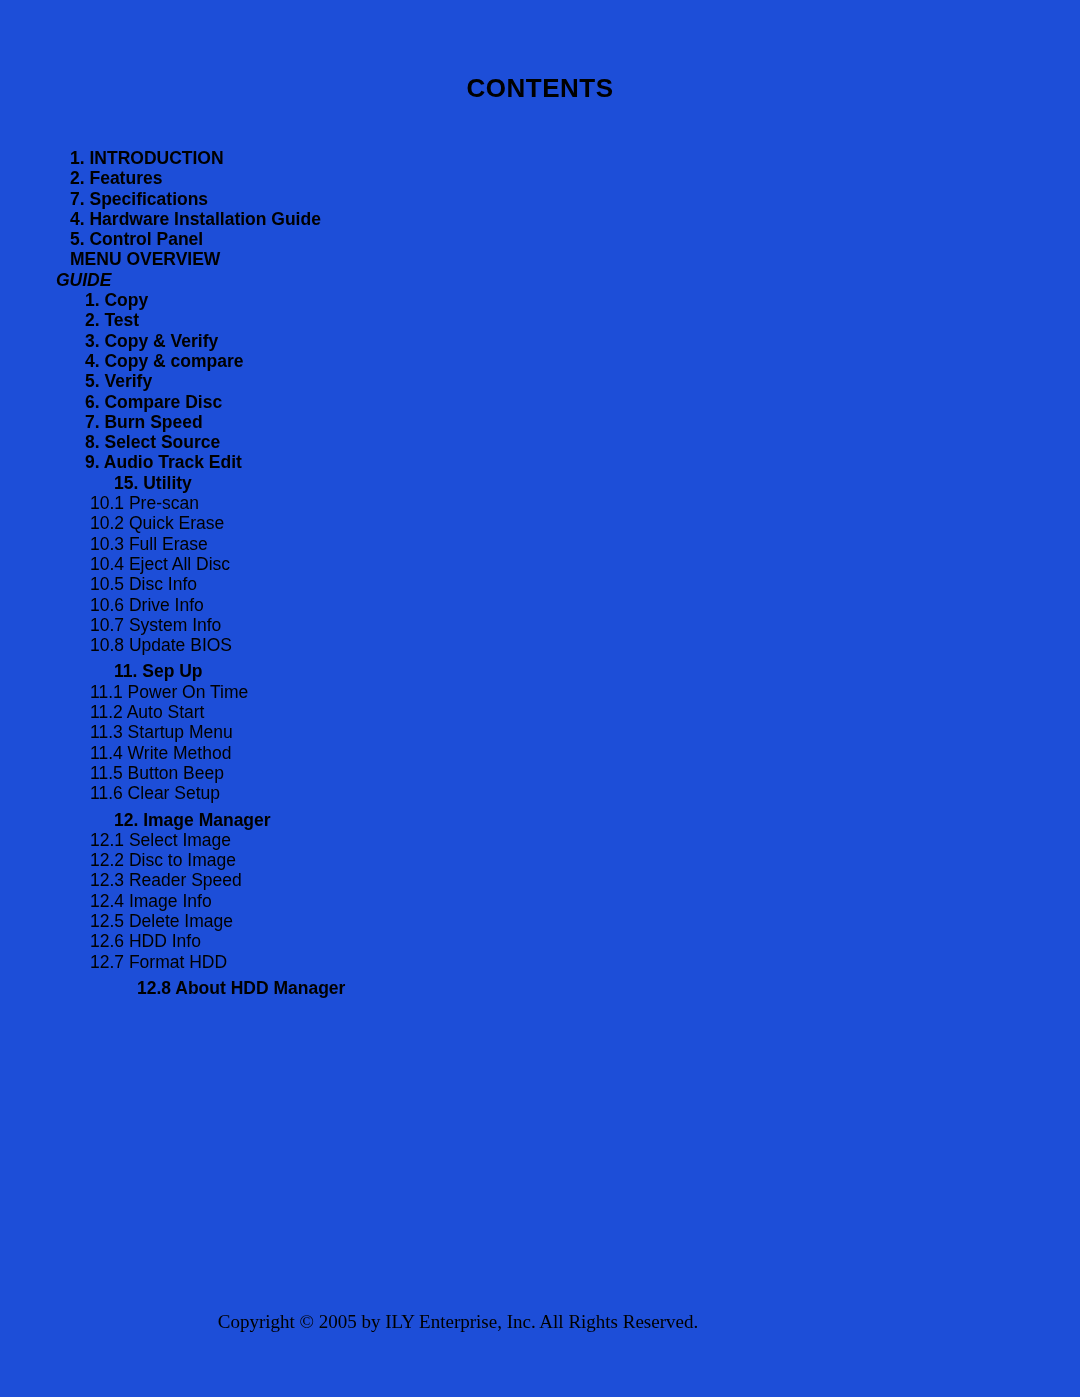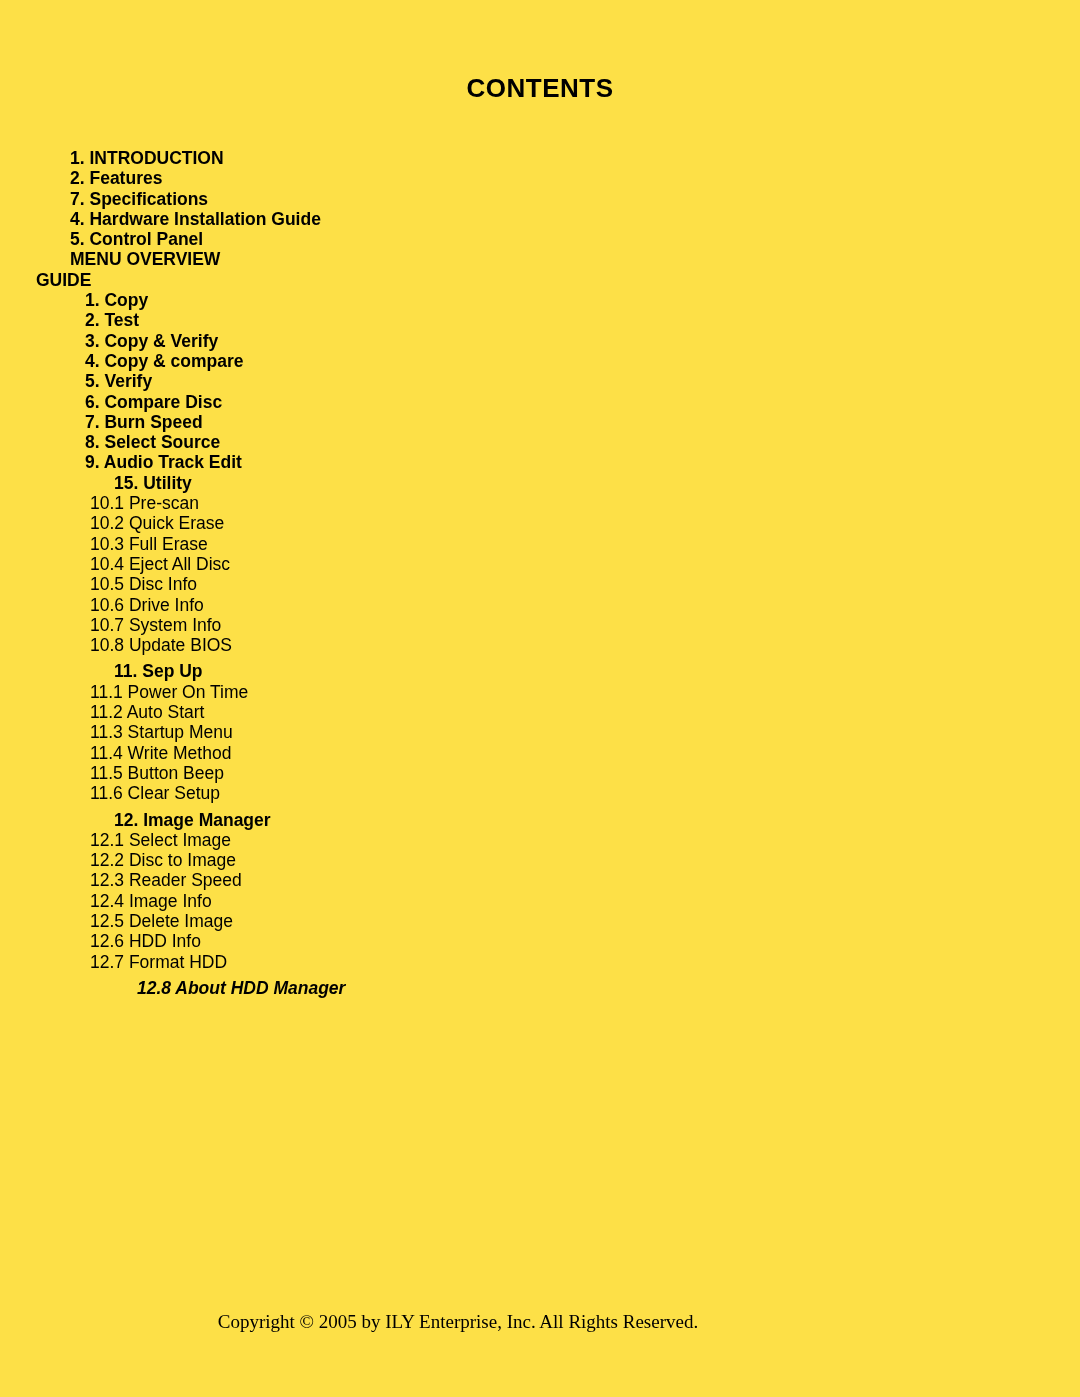--- a/index.html
+++ b/index.html
@@ -12,21 +12,21 @@
     height: 1397px;
     position: relative;
     font-family: "Liberation Sans", sans-serif;
     color: #000000;
     overflow: hidden;
   }
 
   .page {
     position: absolute;
     inset: 0;
-    background: #fde047;
+    background: #1d4ed8;
   }
 
   
   .doc-title {
     position: absolute;
     top: 72px;
     left: 0;
     width: 1080px;
     text-align: center;
     font-family: "Liberation Sans", sans-serif;
@@ -49,25 +49,25 @@
     font-family: "Liberation Sans", sans-serif;
     font-size: 17.5px;
     line-height: 20.3px;
     white-space: pre;
     color: #000000;
   }
 
   
   .lvl-top      { padding-left: 70px;  font-weight: bold; }
   .lvl-section  { padding-left: 70px;  font-weight: bold; }
-  .lvl-sectionb { padding-left: 36px;  font-weight: bold; }
+  .lvl-sectionb { padding-left: 56px;  font-weight: bold; font-style: italic; }
   .lvl-menu     { padding-left: 85px; font-weight: bold; }
   .lvl-menu-w   { padding-left: 114px; font-weight: bold; }
   .lvl-sub      { padding-left: 90px; font-weight: normal; }
-  .lvl-sub-b    { padding-left: 137px; font-weight: bold; font-style: italic; }
+  .lvl-sub-b    { padding-left: 137px; font-weight: bold; }
 
   .gap-before { margin-top: 6px; }
 
   
   .footer {
     position: absolute;
     top: 1310px;
     left: 0;
     width: 916px;
     text-align: center;

